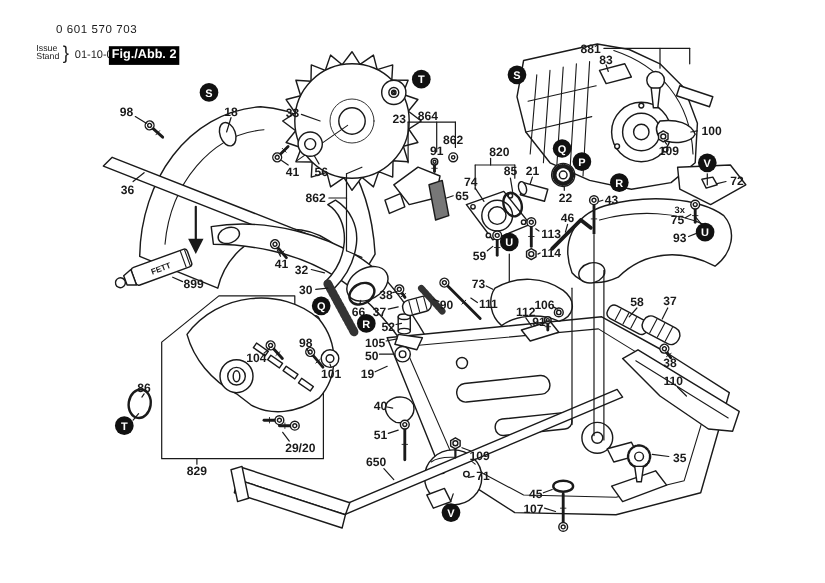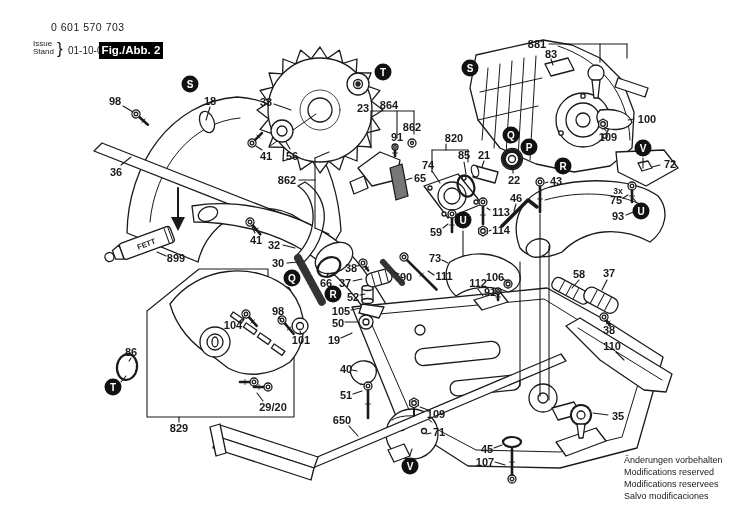--- a/index.html
+++ b/index.html
@@ -566,19 +566,13 @@
             <text x="113" y="390.8" text-anchor="middle" font-size="10" font-weight="bold" fill="#ffffff">T</text>
           </g>
           <g>
             <circle cx="410" cy="466" r="8.5" fill="#111111"></circle>
             <text x="410" y="469.8" text-anchor="middle" font-size="10" font-weight="bold" fill="#ffffff">V</text>
           </g>
         </g>
     </g>
   </svg>
 
-  <div class="footer">
-    <div>Änderungen vorbehalten</div>
-    <div>Modifications reserved</div>
-    <div>Modifications reservees</div>
-    <div>Salvo modificaciones</div>
-  </div>
 </div>
 
 </body></html>

